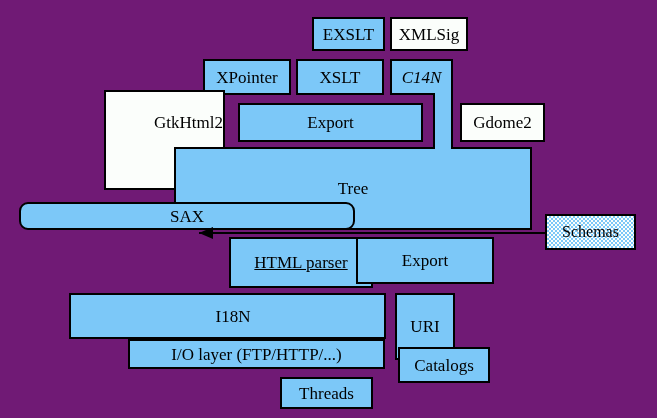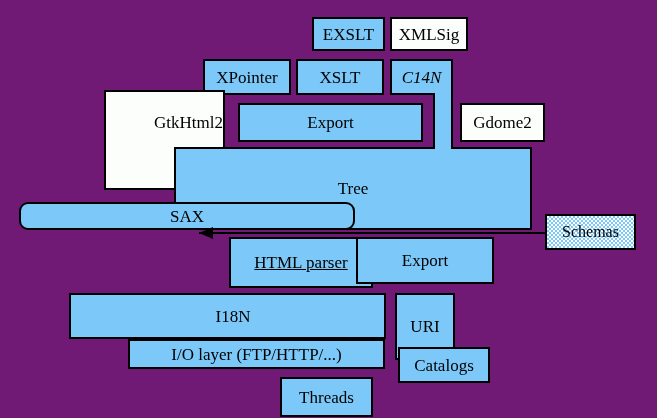--- a/index.html
+++ b/index.html
@@ -141,17 +141,17 @@
   </div>
 
   <div class="box blue" style="left:395px; top:293px; width:60px; height:67px;">
     <span>URI</span>
   </div>
 
   <div class="box blue" style="left:398px; top:347px; width:92px; height:36px;">
     <span>Catalogs</span>
   </div>
 
-  <div class="box blue" style="left:280px; top:377px; width:93px; height:40px;">
+  <div class="box blue" style="left:280px; top:377px; width:93px; height:32px;">
     <span>Threads</span>
   </div>
 
 </div>
 
 </body></html>

